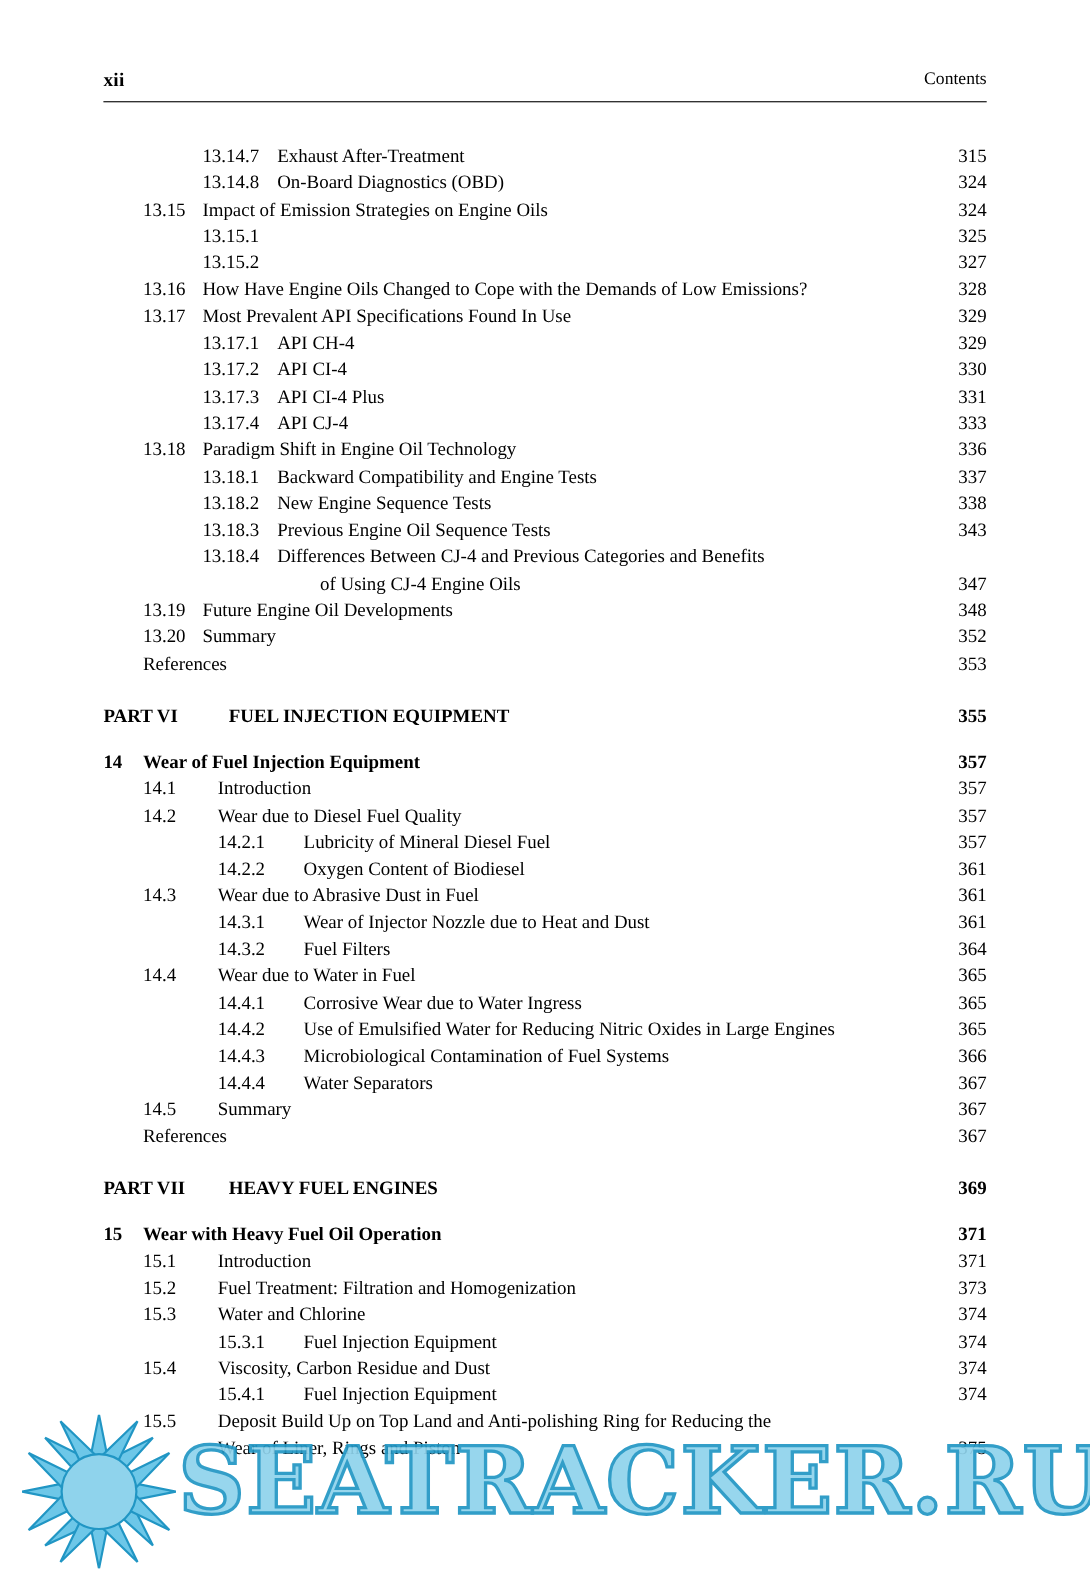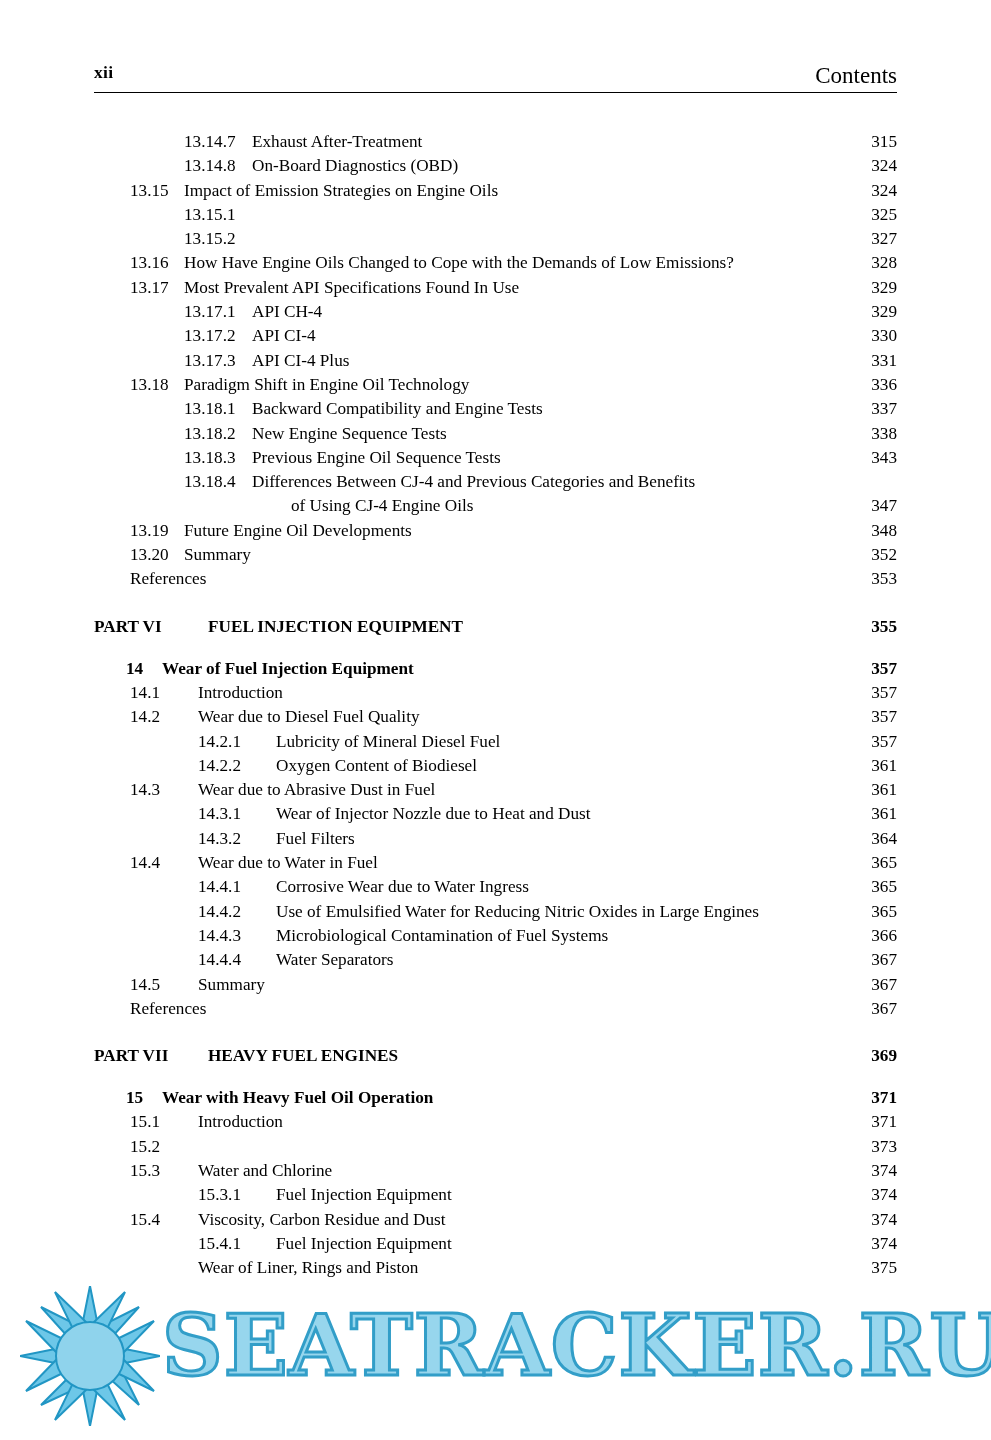--- a/index.html
+++ b/index.html
@@ -37,21 +37,21 @@
     left: 0;
     top: 0;
     font-weight: bold;
     font-size: 17.5px;
     letter-spacing: 0.3px;
   }
   .header .head-title {
     position: absolute;
     right: 0;
     top: 1px;
-    font-size: 23px;
+    font-size: 16px;
   }
   
   .toc {
     position: absolute;
     top: 130px;
     left: 94px;
     width: 803px;
   }
   .row {
     position: relative;
@@ -75,21 +75,21 @@
   }
   
   .lvl-chapnum   { left: 0px; }
   .lvl2-num      { left: 36px; }
   .lvl2-lbl      { left: 90px; }
   .lvl3-num      { left: 90px; }
   .lvl3-lbl      { left: 158px; }
   .lvl3-cont     { left: 187px; margin-left: 10px; }
   .lvl-refs      { left: 36px; }
   .lvl-chaplbl   { left: 36px; }
-  .bold { font-weight: bold; margin-left: 32px; }
+  .bold { font-weight: bold; }
   .gap-before { margin-top: 22px; }
   .gap-before-sm { margin-top: 17px; }
   .part-row {
     position: relative;
     height: 26px;
     font-size: 17.2px;
     line-height: 26px;
     font-weight: bold;
   }
   .part-label { position: absolute; left: 0; top: 0; }
@@ -185,20 +185,25 @@
         <span class="num lvl3-num">13.17.2</span>
         <span class="lbl lvl3-lbl">API CI-4</span>
         <span class="pg">330</span>
       </div>
       <div class="row">
         <span class="num lvl3-num">13.17.3</span>
         <span class="lbl lvl3-lbl">API CI-4 Plus</span>
         <span class="pg">331</span>
       </div>
       <div class="row">
+        <span class="num lvl3-num">13.17.4</span>
+        <span class="lbl lvl3-lbl">API CJ-4</span>
+        <span class="pg">333</span>
+      </div>
+      <div class="row">
         <span class="num lvl2-num">13.18</span>
         <span class="lbl lvl2-lbl">Paradigm Shift in Engine Oil Technology</span>
         <span class="pg">336</span>
       </div>
       <div class="row">
         <span class="num lvl3-num">13.18.1</span>
         <span class="lbl lvl3-lbl">Backward Compatibility and Engine Tests</span>
         <span class="pg">337</span>
       </div>
       <div class="row">
@@ -324,20 +329,21 @@
         <span class="lbl lvl-chaplbl bold">Wear with Heavy Fuel Oil Operation</span>
         <span class="pg bold">371</span>
       </div>
       <div class="row">
         <span class="num lvl2b-num">15.1</span>
         <span class="lbl lvl2b-lbl">Introduction</span>
         <span class="pg">371</span>
       </div>
       <div class="row">
         <span class="num lvl2b-num">15.2</span>
+        <span class="lbl lvl2b-lbl">Fuel Treatment: Filtration and Homogenization</span>
         <span class="pg">373</span>
       </div>
       <div class="row">
         <span class="num lvl2b-num">15.3</span>
         <span class="lbl lvl2b-lbl">Water and Chlorine</span>
         <span class="pg">374</span>
       </div>
       <div class="row">
         <span class="num lvl3b-num">15.3.1</span>
         <span class="lbl lvl3b-lbl">Fuel Injection Equipment</span>
@@ -345,20 +351,25 @@
       </div>
       <div class="row">
         <span class="num lvl2b-num">15.4</span>
         <span class="lbl lvl2b-lbl">Viscosity, Carbon Residue and Dust</span>
         <span class="pg">374</span>
       </div>
       <div class="row">
         <span class="num lvl3b-num">15.4.1</span>
         <span class="lbl lvl3b-lbl">Fuel Injection Equipment</span>
         <span class="pg">374</span>
+      </div>
+      <div class="row">
+        <span class="num lvl2b-num">15.5</span>
+        <span class="lbl lvl2b-lbl">Deposit Build Up on Top Land and Anti-polishing Ring for Reducing the</span>
+        <span class="pg"></span>
       </div>
       <div class="row">
         <span class="num lvl2b-num"></span>
         <span class="lbl lvl2b-lbl">Wear of Liner, Rings and Piston</span>
         <span class="pg">375</span>
       </div>
     </div>
 
   <div class="watermark">
     <svg class="wm-sun" viewBox="0 0 140 140">

